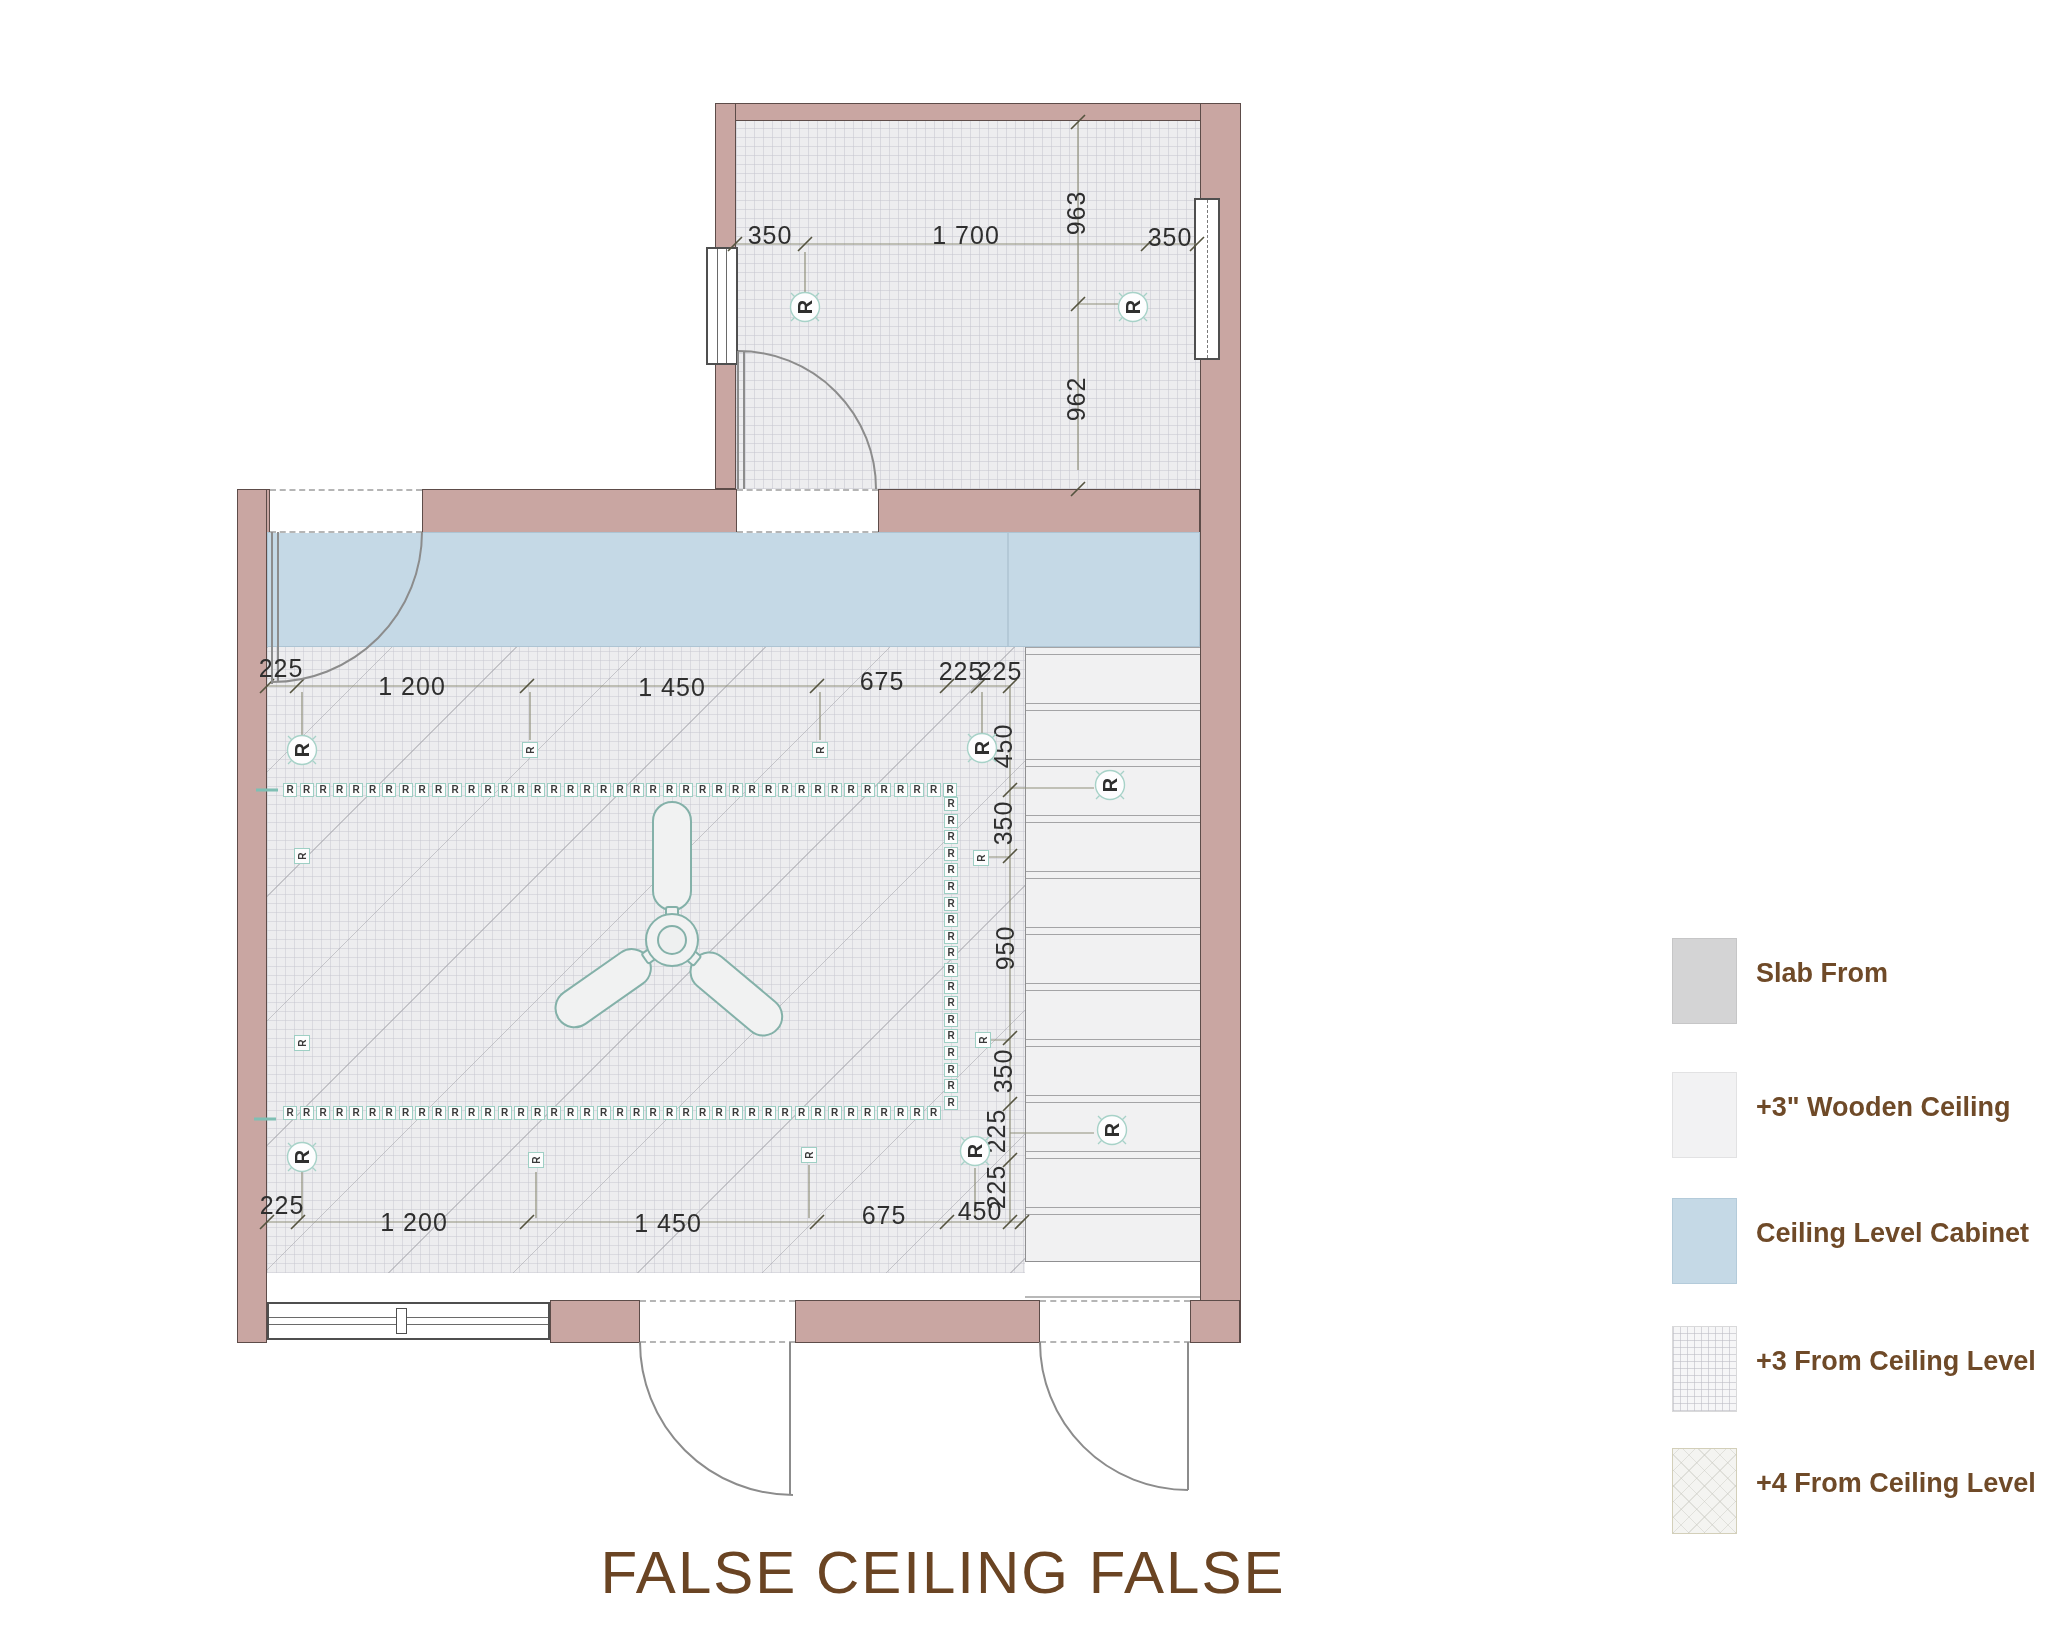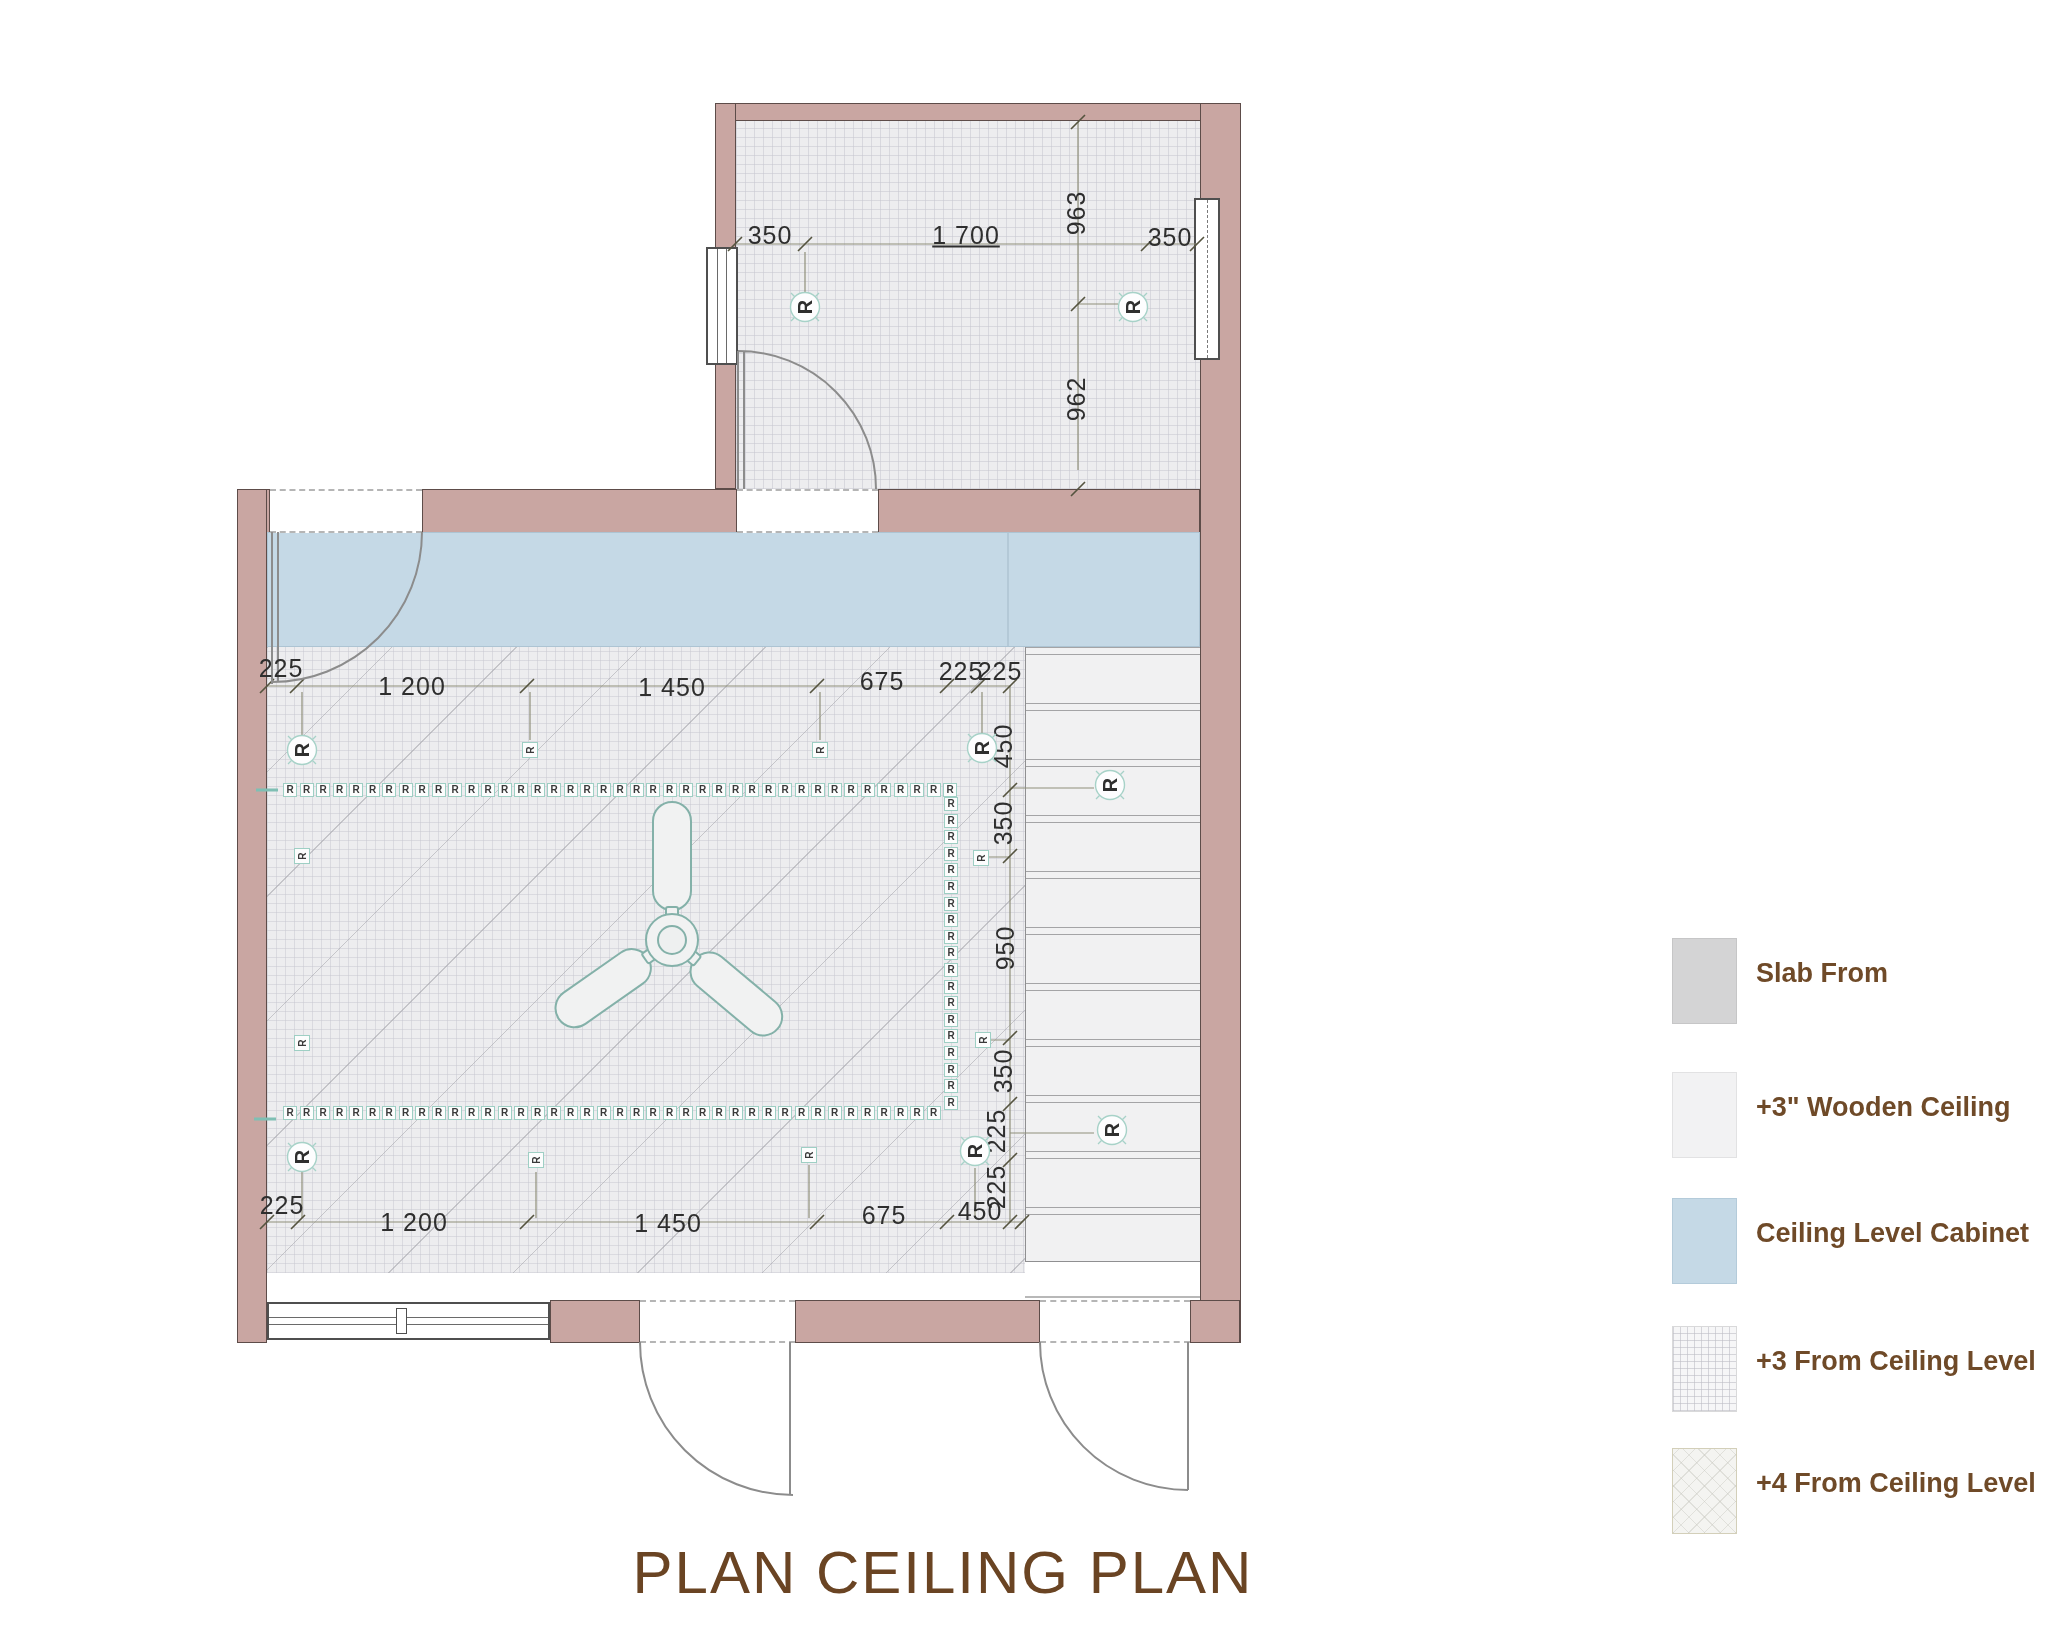--- a/index.html
+++ b/index.html
@@ -150,21 +150,21 @@
       </g>
       <g transform="rotate(235)">
         <rect x="-19" y="-138" width="38" height="108" rx="19"></rect>
         <rect x="-6" y="-33" width="12" height="11" rx="2"></rect>
       </g>
       <circle r="26"></circle>
       <circle r="14" fill="#eef0f0"></circle>
     </g>
   </svg>
 
-  <div id="title">PLAN CEILING PLAN</div>
+  <div id="title">FALSE CEILING FALSE</div>
 
   <div class="legend-item" style="top:938px;">
     <div class="swatch sw-slab"></div>
     <div class="legend-label">Slab From</div>
   </div>
   <div class="legend-item" style="top:1072px;">
     <div class="swatch sw-wood"></div>
     <div class="legend-label">+3"  Wooden Ceiling</div>
   </div>
   <div class="legend-item" style="top:1198px;">
@@ -174,21 +174,21 @@
   <div class="legend-item" style="top:1326px;">
     <div class="swatch sw-plus3"></div>
     <div class="legend-label">+3 From Ceiling Level</div>
   </div>
   <div class="legend-item" style="top:1448px;">
     <div class="swatch sw-plus6"></div>
     <div class="legend-label">+4 From Ceiling Level</div>
   </div>
 
 <div class="dim" style="left: 770px; top: 235px;">350</div>
-    <div class="dim" style="left: 966px; top: 235px; text-decoration: underline;">1 700</div>
+    <div class="dim" style="left: 966px; top: 235px;">1 700</div>
     <div class="dim" style="left: 1170px; top: 237px;">350</div>
     <div class="dim rot" style="left: 1076px; top: 213px;">963</div>
     <div class="dim rot" style="left: 1076px; top: 399px;">962</div>
     <div class="dim" style="left: 281px; top: 668px;">225</div>
     <div class="dim" style="left: 412px; top: 686px;">1 200</div>
     <div class="dim" style="left: 672px; top: 687px;">1 450</div>
     <div class="dim" style="left: 882px; top: 681px;">675</div>
     <div class="dim" style="left: 961px; top: 671px;">225</div>
     <div class="dim" style="left: 1000px; top: 671px;">225</div>
     <div class="dim rot" style="left: 1003px; top: 746px;">450</div>

